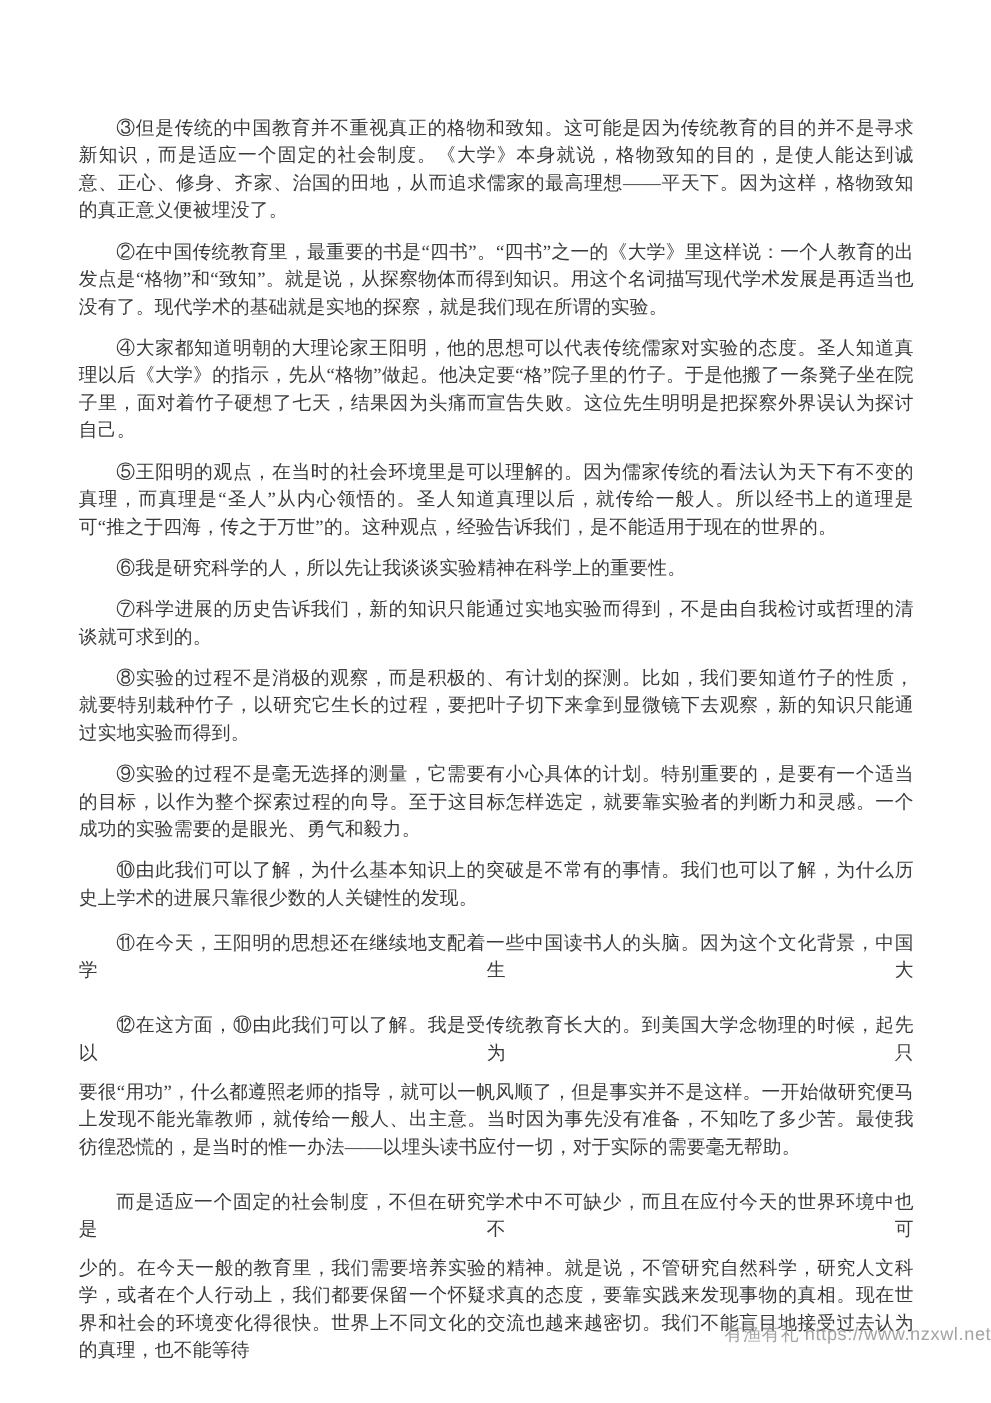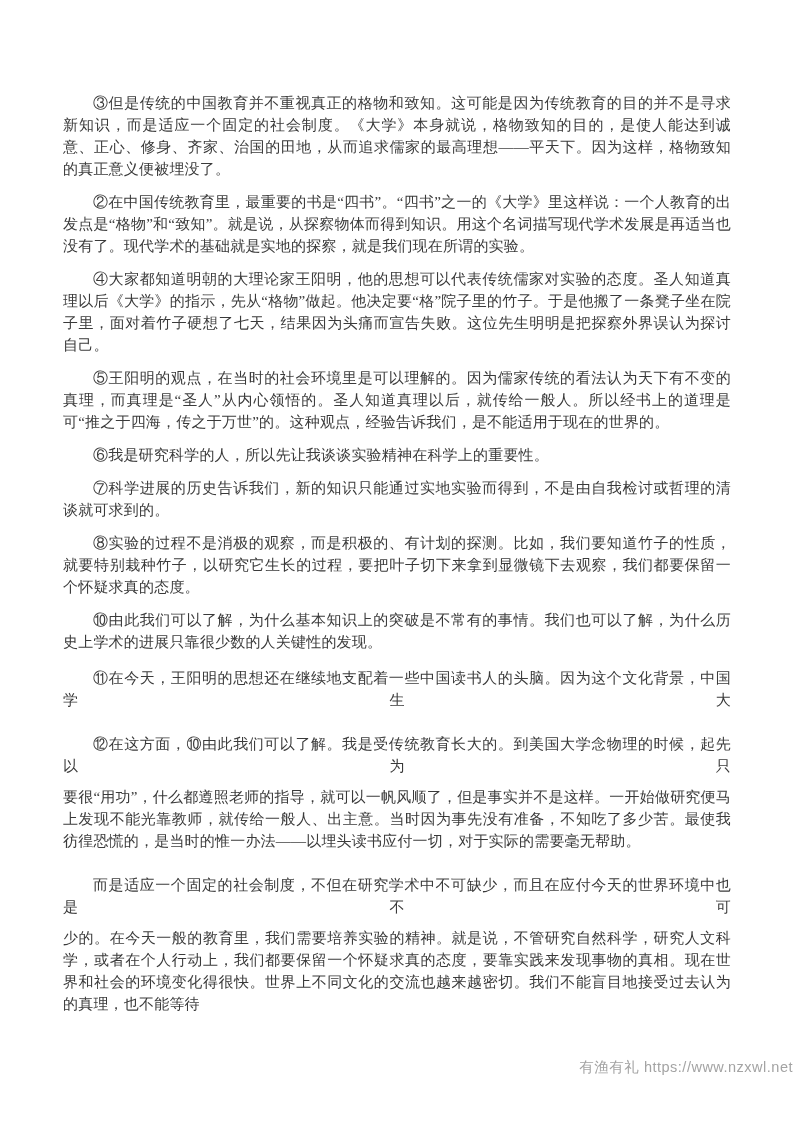--- a/index.html
+++ b/index.html
@@ -64,21 +64,22 @@
 
 <div class="page">
   <div class="content">
 
     <p class="para">③但是传统的中国教育并不重视真正的格物和致知。这可能是因为传统教育的目的并不是寻求新知识，而是适应一个固定的社会制度。《大学》本身就说，格物致知的目的，是使人能达到诚意、正心、修身、齐家、治国的田地，从而追求儒家的最高理想——平天下。因为这样，格物致知的真正意义便被埋没了。</p>
     <p class="para">②在中国传统教育里，最重要的书是“四书”。“四书”之一的《大学》里这样说：一个人教育的出发点是“格物”和“致知”。就是说，从探察物体而得到知识。用这个名词描写现代学术发展是再适当也没有了。现代学术的基础就是实地的探察，就是我们现在所谓的实验。</p>
     <p class="para">④大家都知道明朝的大理论家王阳明，他的思想可以代表传统儒家对实验的态度。圣人知道真理以后《大学》的指示，先从“格物”做起。他决定要“格”院子里的竹子。于是他搬了一条凳子坐在院子里，面对着竹子硬想了七天，结果因为头痛而宣告失败。这位先生明明是把探察外界误认为探讨自己。</p>
     <p class="para">⑤王阳明的观点，在当时的社会环境里是可以理解的。因为儒家传统的看法认为天下有不变的真理，而真理是“圣人”从内心领悟的。圣人知道真理以后，就传给一般人。所以经书上的道理是可“推之于四海，传之于万世”的。这种观点，经验告诉我们，是不能适用于现在的世界的。</p>
     <p class="para">⑥我是研究科学的人，所以先让我谈谈实验精神在科学上的重要性。</p>
     <p class="para">⑦科学进展的历史告诉我们，新的知识只能通过实地实验而得到，不是由自我检讨或哲理的清谈就可求到的。</p>
-    <p class="para">⑧实验的过程不是消极的观察，而是积极的、有计划的探测。比如，我们要知道竹子的性质，就要特别栽种竹子，以研究它生长的过程，要把叶子切下来拿到显微镜下去观察，我们都要保留一个怀疑求真的态度。</p>
+    <p class="para">⑧实验的过程不是消极的观察，而是积极的、有计划的探测。比如，我们要知道竹子的性质，就要特别栽种竹子，以研究它生长的过程，要把叶子切下来拿到显微镜下去观察，新的知识只能通过实地实验而得到。</p>
+    <p class="para">⑨实验的过程不是毫无选择的测量，它需要有小心具体的计划。特别重要的，是要有一个适当的目标，以作为整个探索过程的向导。至于这目标怎样选定，就要靠实验者的判断力和灵感。一个成功的实验需要的是眼光、勇气和毅力。</p>
     <p class="para">⑩由此我们可以了解，为什么基本知识上的突破是不常有的事情。我们也可以了解，为什么历史上学术的进展只靠很少数的人关键性的发现。</p>
 
     <div class="para loose">
       <div class="lead">⑪在今天，王阳明的思想还在继续地支配着一些中国读书人的头脑。因为这个文化背景，中国学生大</div>
     </div>
 
     <div class="para loose">
       <div class="lead">⑫在这方面，⑩由此我们可以了解。我是受传统教育长大的。到美国大学念物理的时候，起先以为只</div>
       <div class="rest">要很“用功”，什么都遵照老师的指导，就可以一帆风顺了，但是事实并不是这样。一开始做研究便马上发现不能光靠教师，就传给一般人、出主意。当时因为事先没有准备，不知吃了多少苦。最使我彷徨恐慌的，是当时的惟一办法——以埋头读书应付一切，对于实际的需要毫无帮助。</div>
     </div>

